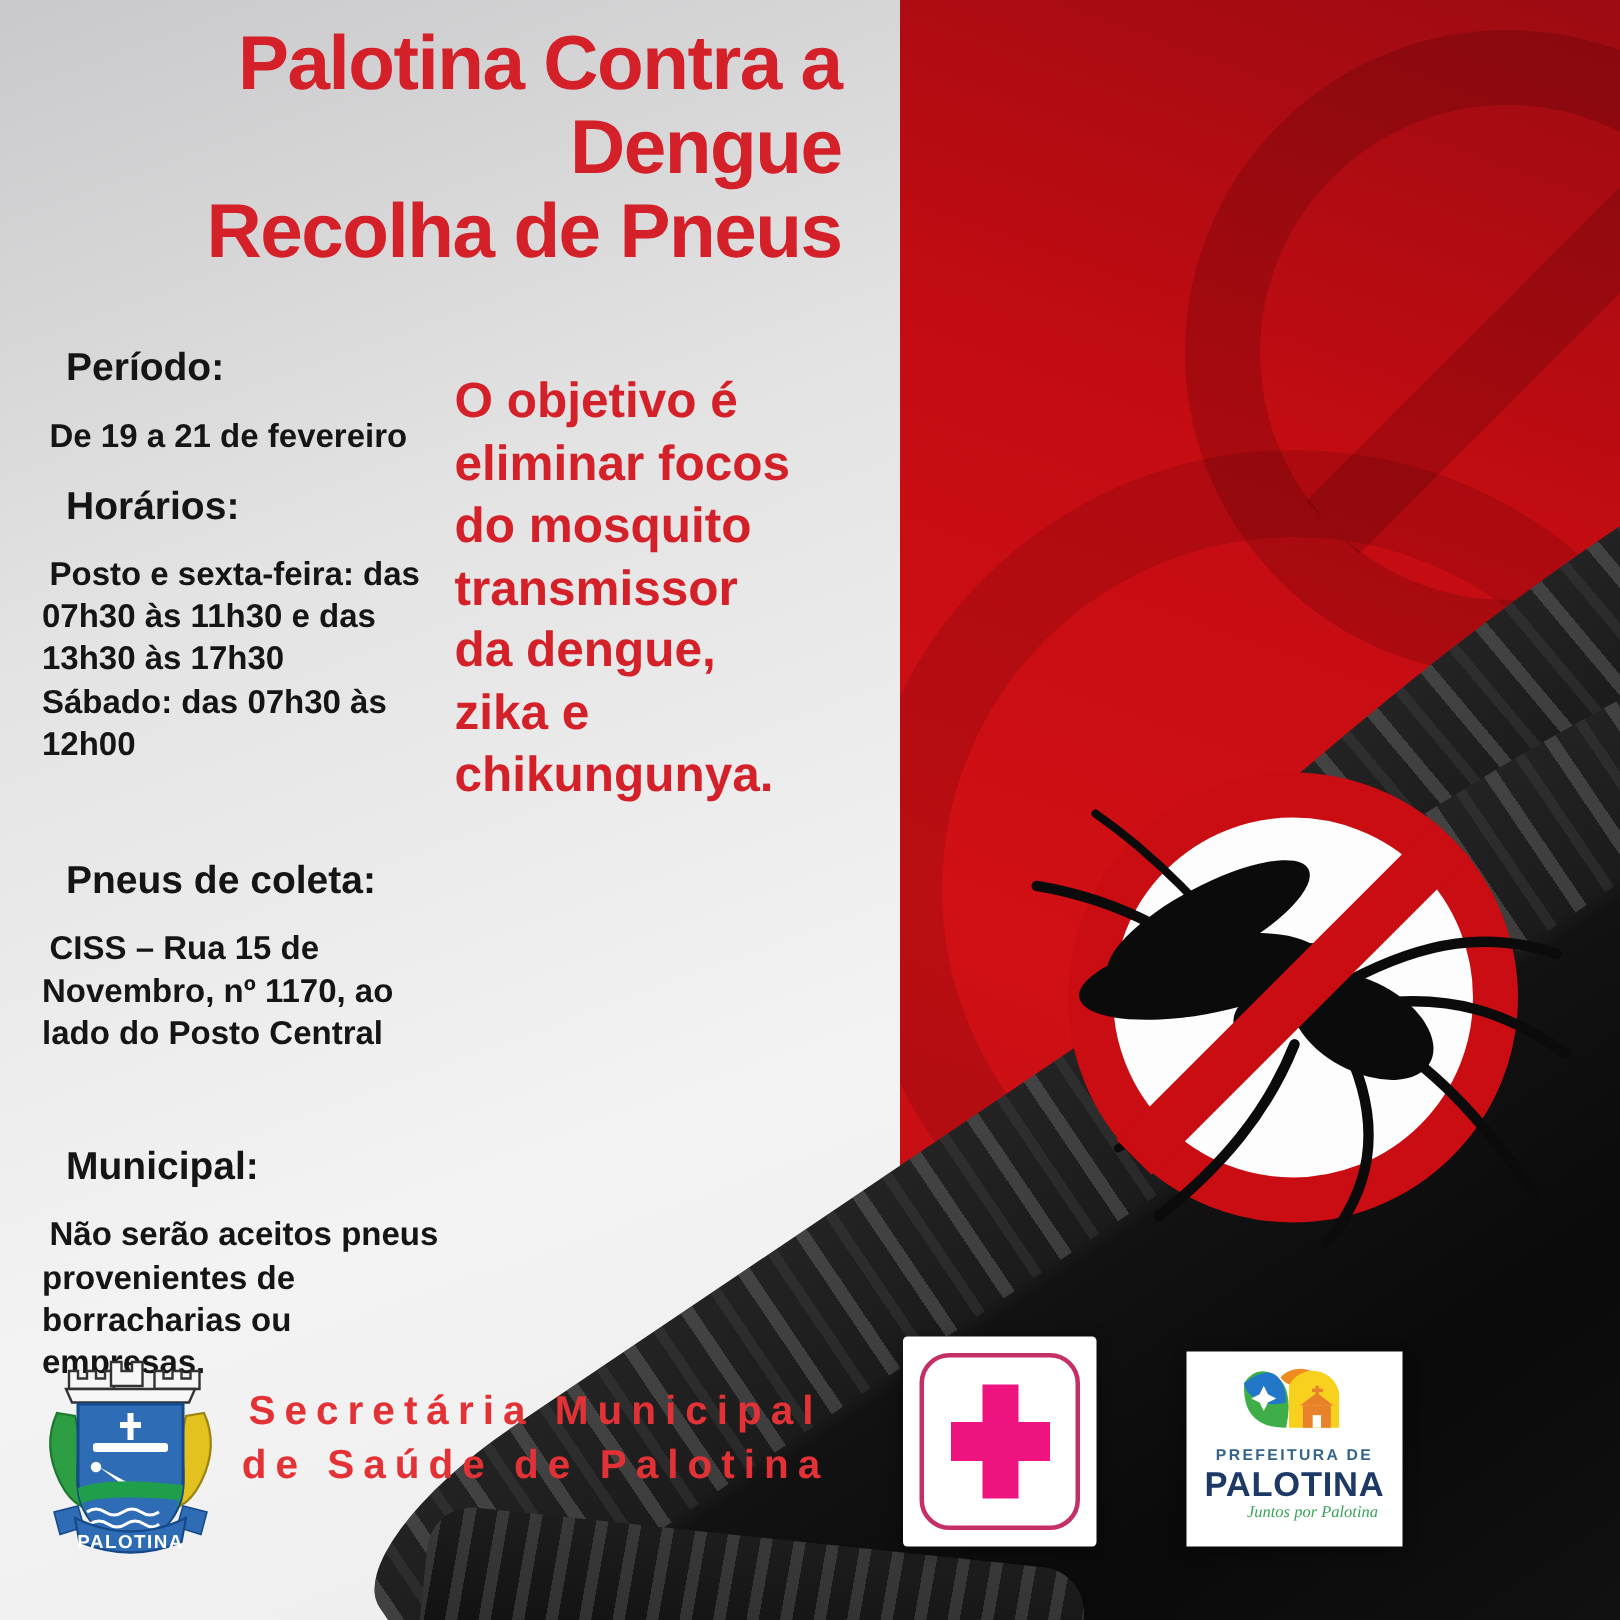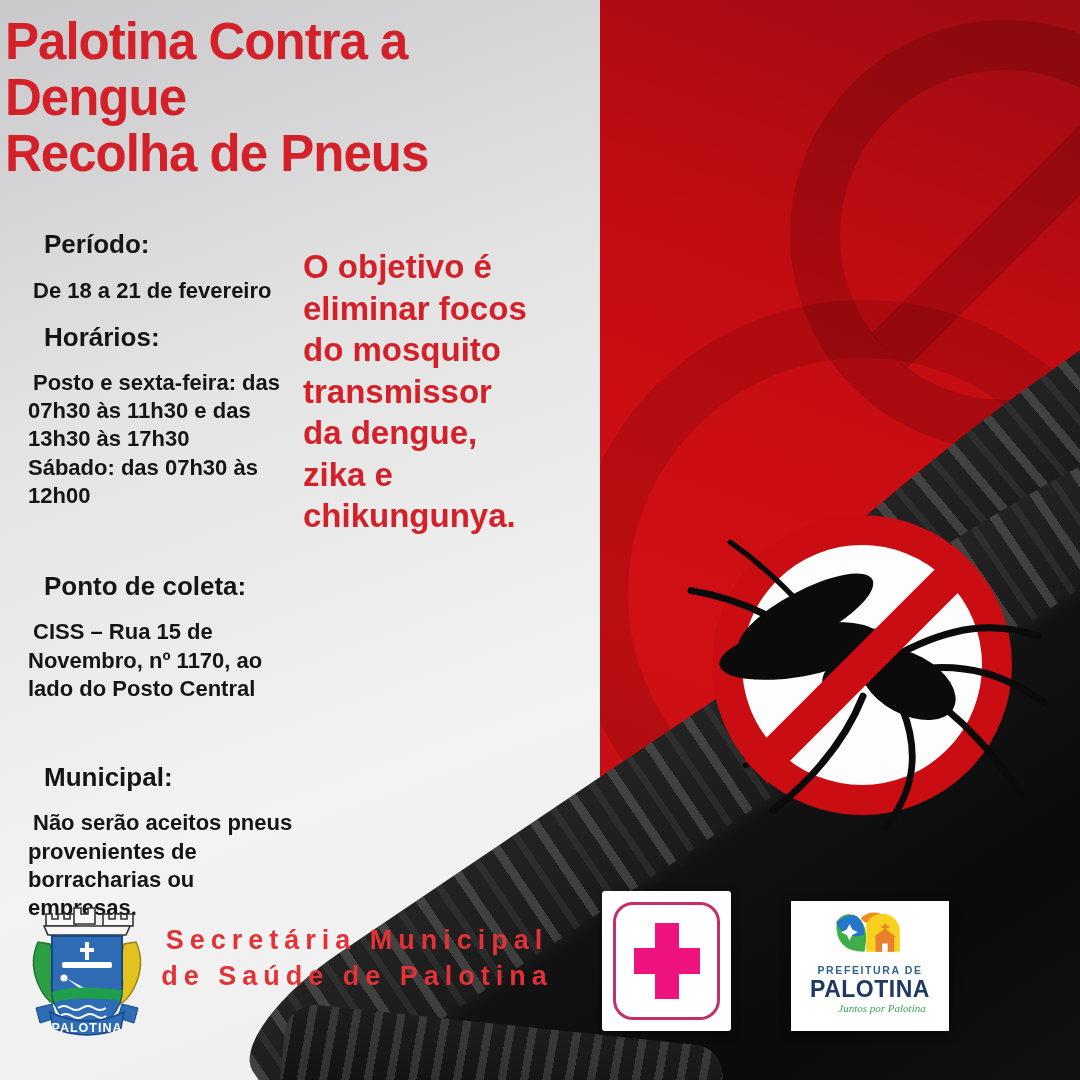--- a/index.html
+++ b/index.html
@@ -30,40 +30,40 @@
   .tireC{left:288px;top:1002px;width:440px;height:120px;transform:rotate(6deg);border-radius:30px 30px 0 0;
     background:linear-gradient(180deg,#1d1d1d,#0c0c0c);}
   .tireC::before{height:120px;border-radius:30px 30px 0 0;
     background:repeating-linear-gradient(94deg,rgba(140,140,140,.25) 0 8px,rgba(0,0,0,0) 8px 22px);}
   
   .sign{position:absolute;left:712px;top:515px;width:300px;height:300px;z-index:4;}
   .sign .ring{position:absolute;inset:0;border-radius:50%;background:#fdfdfd;border:30px solid #c90d12;box-sizing:border-box;}
   .sign svg{position:absolute;left:-45px;top:-42px;width:392px;height:392px;overflow:visible;}
   .sign .slash{position:absolute;left:0;top:134px;width:300px;height:33px;background:#c90d12;transform:rotate(-45deg);}
   
-  .title{position:absolute;left:5px;top:14px;width:556px;text-align:left;z-index:3;
+  .title{position:absolute;left:5px;top:14px;width:556px;text-align:right;z-index:3;
     color:#d42028;font-weight:800;font-size:51px;line-height:1.1;letter-spacing:-1px;}
   .objective{position:absolute;left:303px;top:246px;width:300px;z-index:3;color:#d42028;
     font-weight:800;font-size:33px;line-height:1.26;white-space:pre-line;}
   .info{position:absolute;left:28px;top:212px;width:280px;z-index:3;color:#151515;}
   .info h3{margin:16px;font-size:26px;font-weight:800;line-height:1.25;}
   .info p{margin:0 0 2px 0;font-size:22px;font-weight:700;line-height:1.28;white-space:pre-line;text-indent:5px;}
   .gap1{height:42px;} .gap2{height:40px;}
   
   .crest{position:absolute;left:22px;top:896px;width:130px;height:146px;z-index:5;}
   .secretaria{position:absolute;left:132px;top:922px;width:450px;z-index:5;text-align:center;
     color:#e23236;font-weight:800;font-size:27px;letter-spacing:6px;line-height:1.35;}
   .health-box{position:absolute;left:602px;top:891px;width:129px;height:140px;background:#fff;z-index:5;
     border-radius:3px;box-shadow:0 2px 10px rgba(0,0,0,.45);display:flex;align-items:center;justify-content:center;}
   .health-inner{width:101px;height:112px;border:3px solid #c52f68;border-radius:20px;position:relative;}
   .cross{position:absolute;left:50%;top:50%;transform:translate(-50%,-50%);width:66px;height:76px;}
   .cross::before,.cross::after{content:"";position:absolute;background:#ef1380;}
   .cross::before{left:21px;top:0;width:24px;height:76px;}
   .cross::after{left:0;top:25px;width:66px;height:26px;}
-  .pref-box{position:absolute;left:791px;top:901px;width:158px;height:130px;background:#fff;z-index:5;
+  .pref-box{position:absolute;left:791px;top:901px;width:144px;height:130px;background:#fff;z-index:5;
     box-shadow:0 2px 10px rgba(0,0,0,.45);text-align:center;}
   .pref-mark{display:block;margin:8px auto 2px auto;}
   .pref-line1{font-size:10.5px;letter-spacing:1.6px;font-weight:700;color:#34648c;line-height:1.1;}
   .pref-line2{font-size:23px;font-weight:800;color:#1d3a66;letter-spacing:.5px;line-height:1.05;}
   .pref-slogan{font-family:"Liberation Serif","DejaVu Serif",serif;font-style:italic;font-size:11px;color:#3aa35a;line-height:1.3;margin-left:24px;}
 </style>
 </head>
 <body>
 
 <div class="poster">
@@ -83,29 +83,29 @@
     <div class="tire tireC"></div>
   </div>
 
   <div class="title">
     <div>Palotina Contra a Dengue</div>
     <div>Recolha de Pneus</div>
   </div>
 
   <div class="info">
     <h3>Período:</h3>
-    <p>De 18 a 21 de fevereiro</p>
+    <p>De 19 a 21 de fevereiro</p>
     <h3>Horários:</h3>
     <p>Posto e sexta-feira: das
 07h30 às 11h30 e das
 13h30 às 17h30
 Sábado: das 07h30 às
 12h00</p>
     <div class="gap1"></div>
-    <h3>Ponto de coleta:</h3>
+    <h3>Pneus de coleta:</h3>
     <p>CISS – Rua 15 de
 Novembro, nº 1170, ao
 lado do Posto Central</p>
     <div class="gap2"></div>
     <h3>Municipal:</h3>
     <p>Não serão aceitos pneus
 provenientes de
 borracharias ou
 empresas.</p>
   </div>

